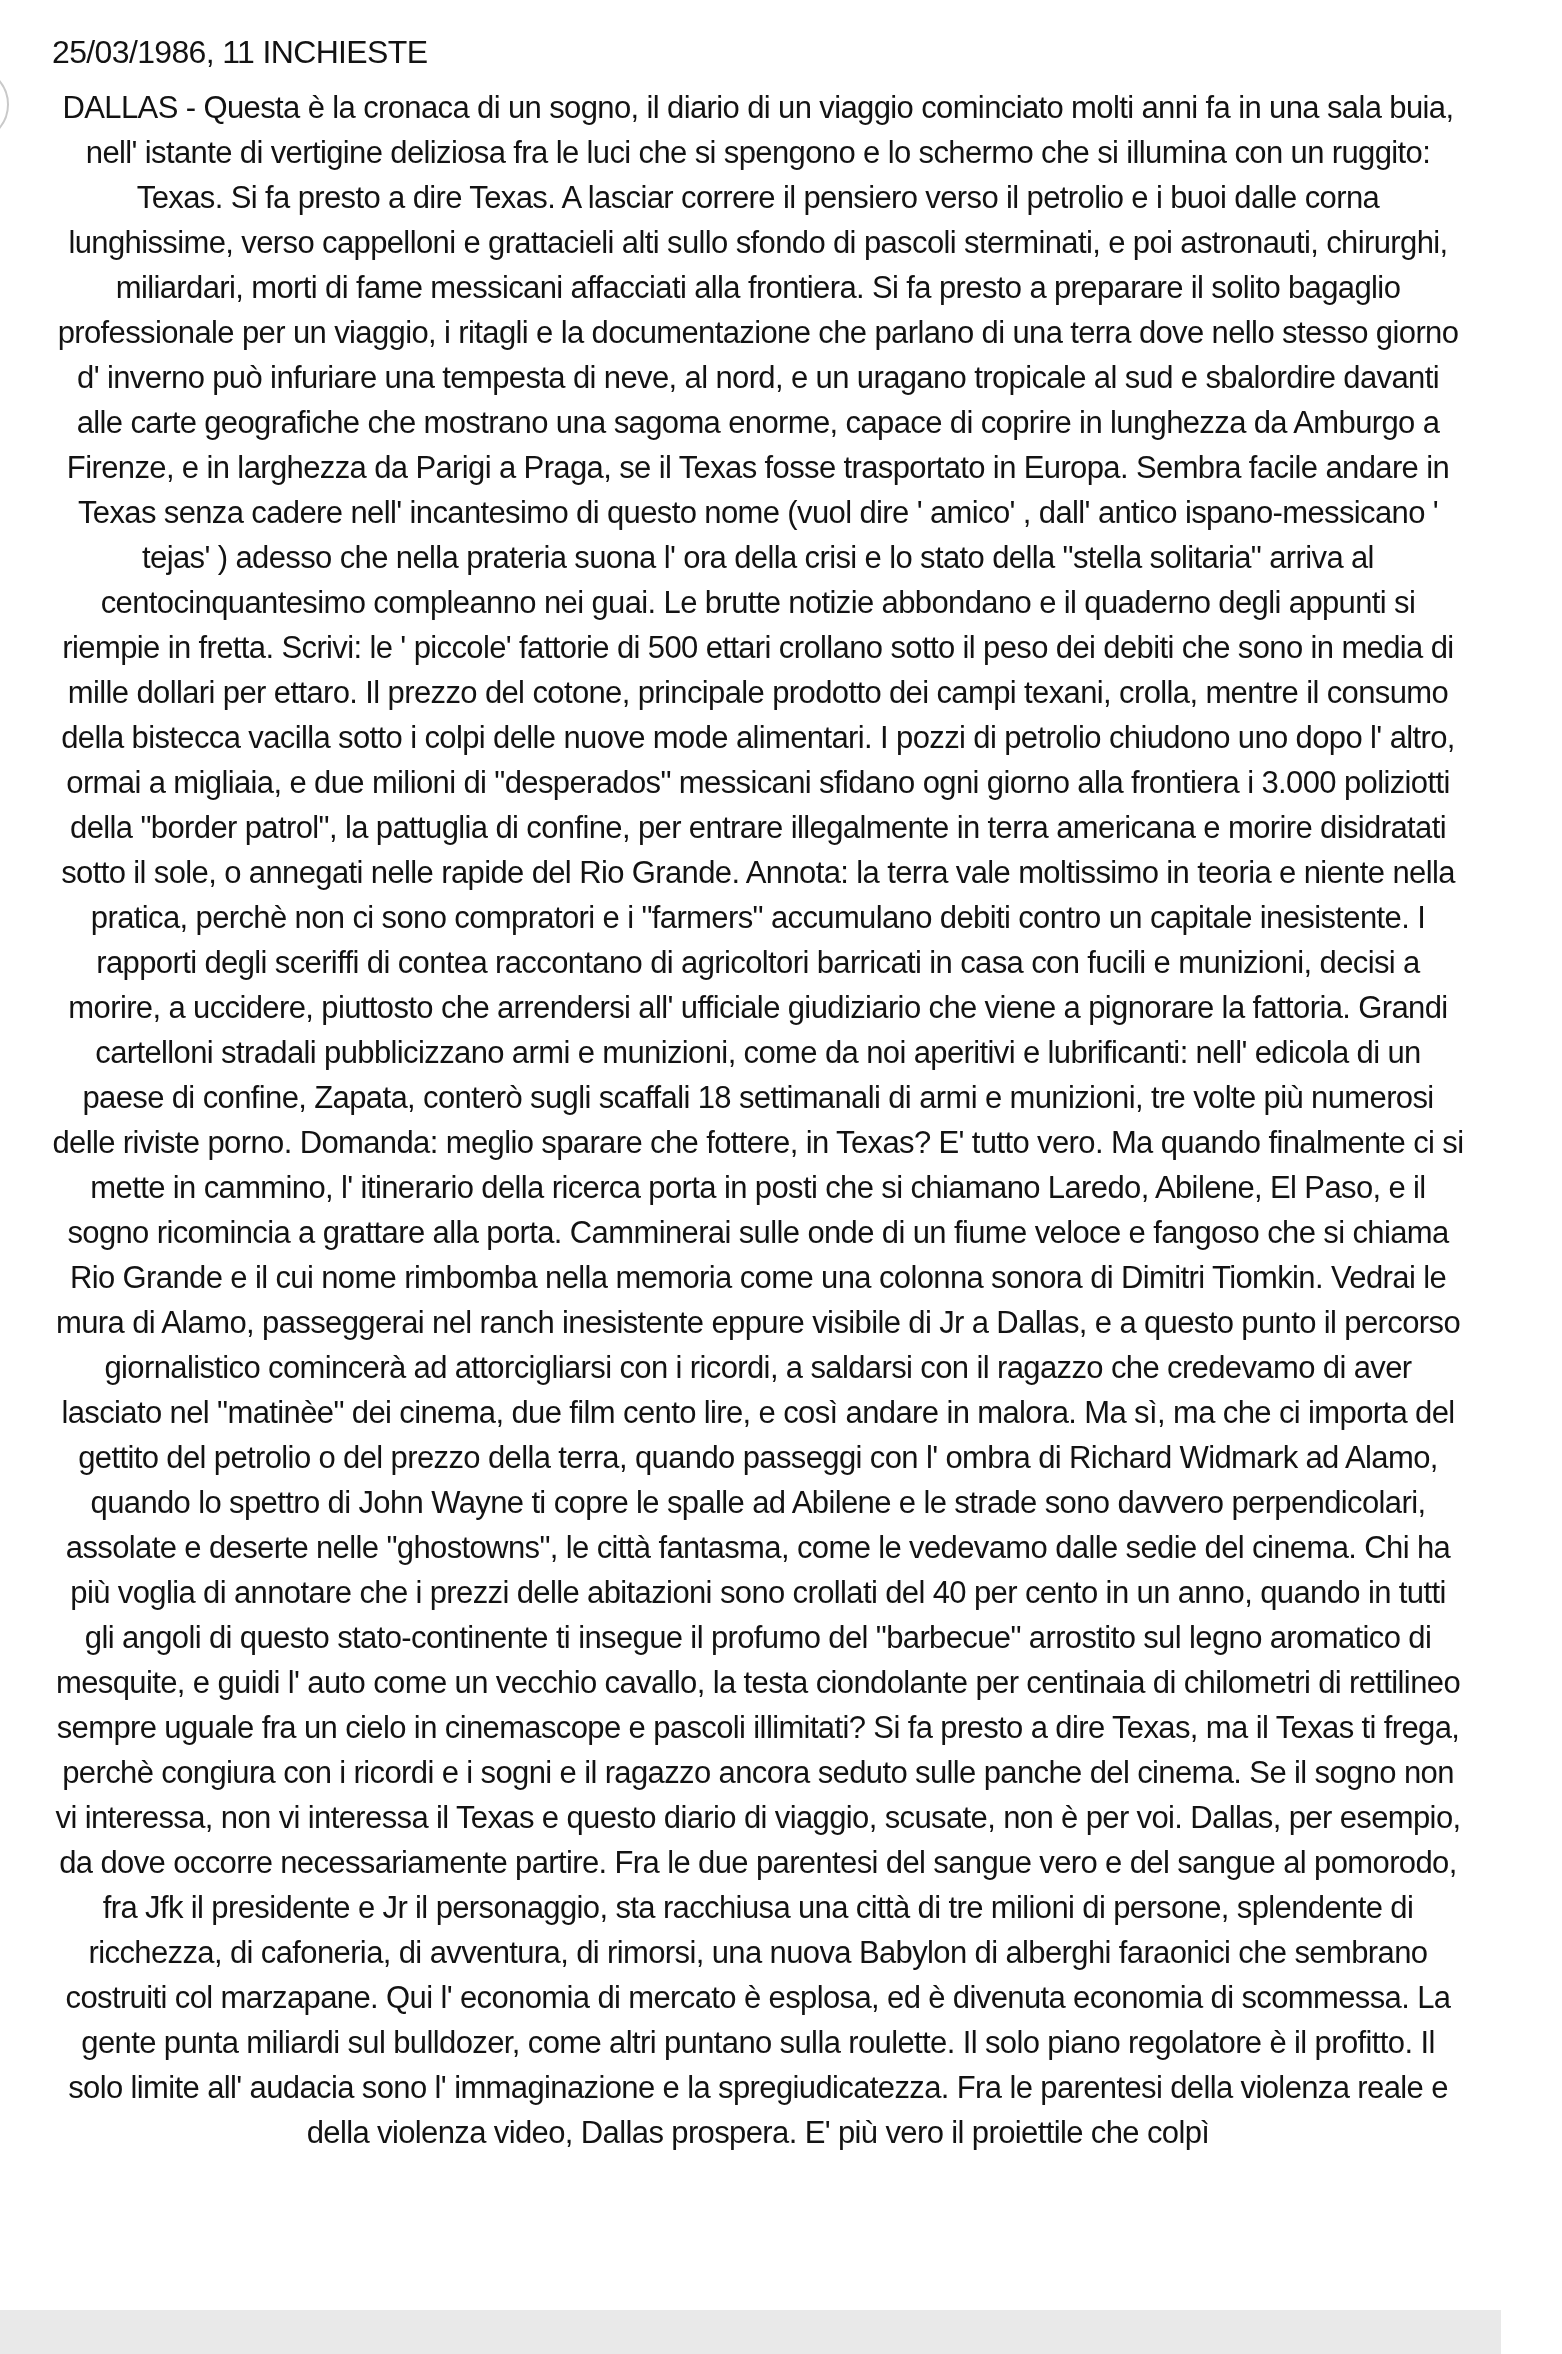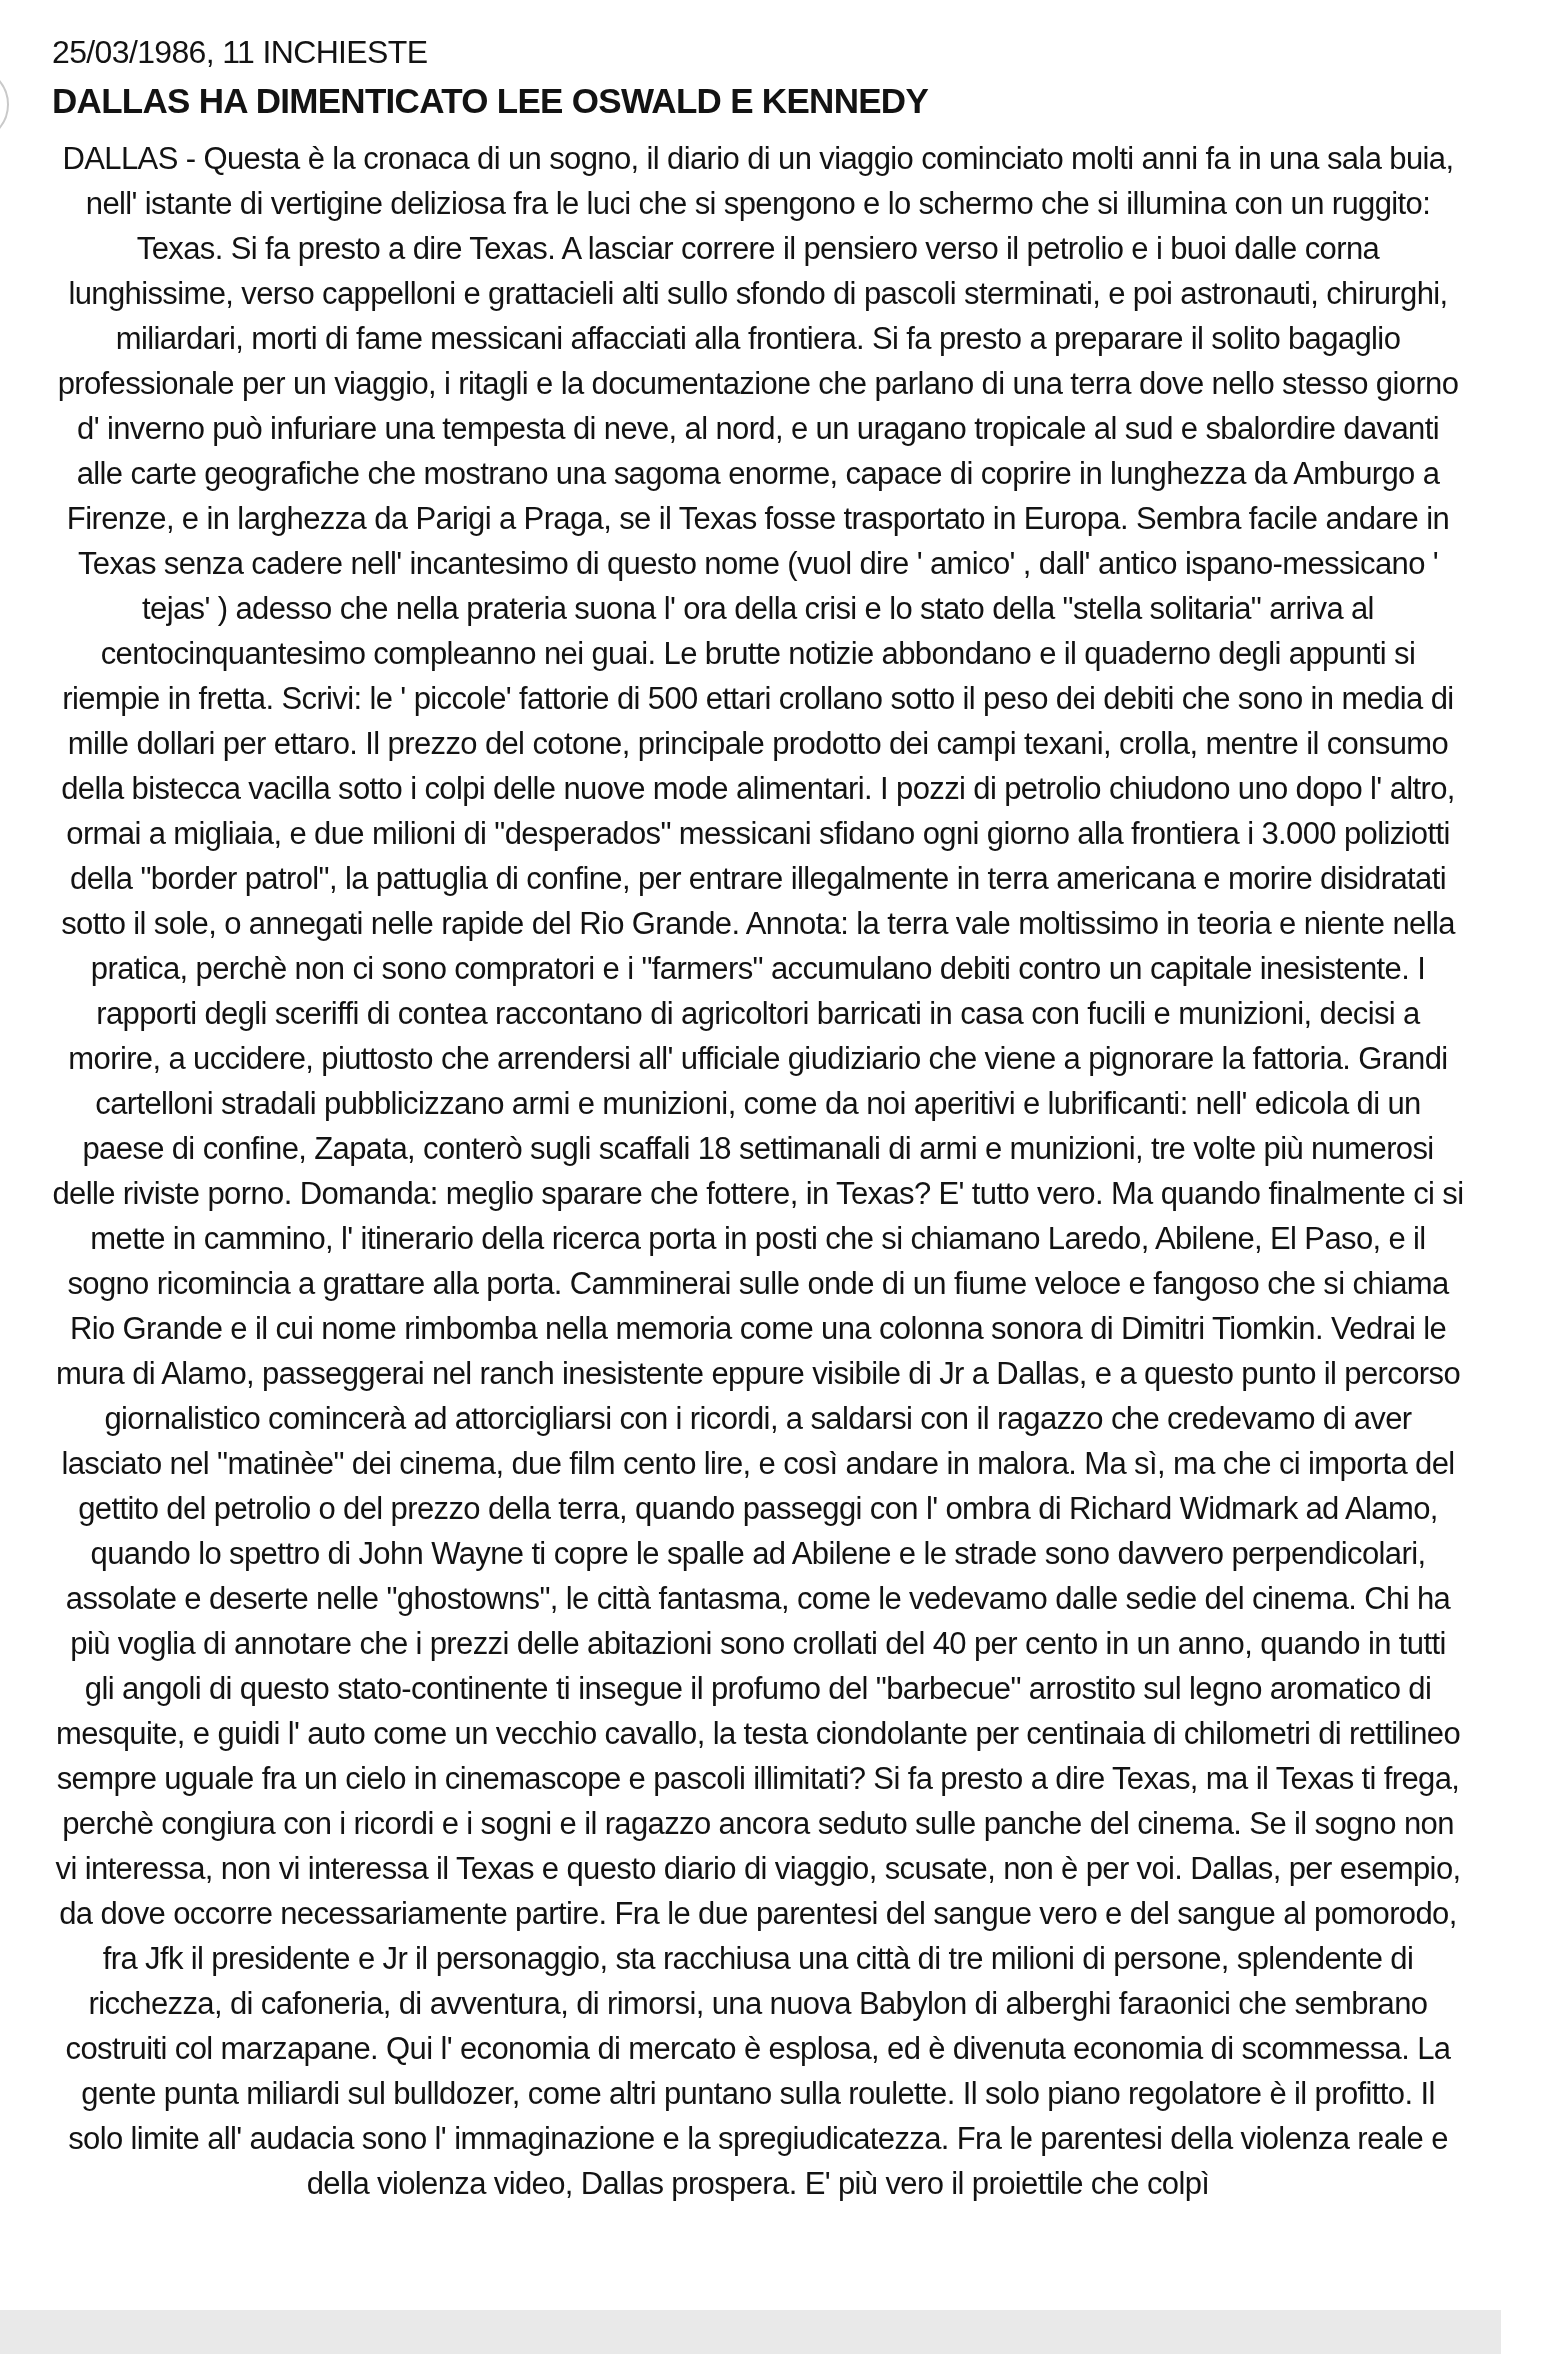--- a/index.html
+++ b/index.html
@@ -67,21 +67,20 @@
 </head>
 <body>
 
 <div class="page">
 
   <div class="edge-circle"></div>
 
   <div class="content">
     <header>
       <div class="dateline">25/03/1986, 11 INCHIESTE</div>
-      <h1 class="title">DALLAS HA DIMENTICATO LEE OSWALD E KENNEDY</h1>
     </header>
 
     <p class="body-text">DALLAS - Questa è la cronaca di un sogno, il diario di un viaggio cominciato molti anni fa in una sala buia, nell' istante di vertigine deliziosa fra le luci che si spengono e lo schermo che si illumina con un ruggito: Texas. Si fa presto a dire Texas. A lasciar correre il pensiero verso il petrolio e i buoi dalle corna lunghissime, verso cappelloni e grattacieli alti sullo sfondo di pascoli sterminati, e poi astronauti, chirurghi, miliardari, morti di fame messicani affacciati alla frontiera. Si fa presto a preparare il solito bagaglio professionale per un viaggio, i ritagli e la documentazione che parlano di una terra dove nello stesso giorno d' inverno può infuriare una tempesta di neve, al nord, e un uragano tropicale al sud e sbalordire davanti alle carte geografiche che mostrano una sagoma enorme, capace di coprire in lunghezza da Amburgo a Firenze, e in larghezza da Parigi a Praga, se il Texas fosse trasportato in Europa. Sembra facile andare in Texas senza cadere nell' incantesimo di questo nome (vuol dire ' amico' , dall' antico ispano-messicano ' tejas' ) adesso che nella prateria suona l' ora della crisi e lo stato della "stella solitaria" arriva al centocinquantesimo compleanno nei guai. Le brutte notizie abbondano e il quaderno degli appunti si riempie in fretta. Scrivi: le ' piccole' fattorie di 500 ettari crollano sotto il peso dei debiti che sono in media di mille dollari per ettaro. Il prezzo del cotone, principale prodotto dei campi texani, crolla, mentre il consumo della bistecca vacilla sotto i colpi delle nuove mode alimentari. I pozzi di petrolio chiudono uno dopo l' altro, ormai a migliaia, e due milioni di "desperados" messicani sfidano ogni giorno alla frontiera i 3.000 poliziotti della "border patrol", la pattuglia di confine, per entrare illegalmente in terra americana e morire disidratati sotto il sole, o annegati nelle rapide del Rio Grande. Annota: la terra vale moltissimo in teoria e niente nella pratica, perchè non ci sono compratori e i "farmers" accumulano debiti contro un capitale inesistente. I rapporti degli sceriffi di contea raccontano di agricoltori barricati in casa con fucili e munizioni, decisi a morire, a uccidere, piuttosto che arrendersi all' ufficiale giudiziario che viene a pignorare la fattoria. Grandi cartelloni stradali pubblicizzano armi e munizioni, come da noi aperitivi e lubrificanti: nell' edicola di un paese di confine, Zapata, conterò sugli scaffali 18 settimanali di armi e munizioni, tre volte più numerosi delle riviste porno. Domanda: meglio sparare che fottere, in Texas? E' tutto vero. Ma quando finalmente ci si mette in cammino, l' itinerario della ricerca porta in posti che si chiamano Laredo, Abilene, El Paso, e il sogno ricomincia a grattare alla porta. Camminerai sulle onde di un fiume veloce e fangoso che si chiama Rio Grande e il cui nome rimbomba nella memoria come una colonna sonora di Dimitri Tiomkin. Vedrai le mura di Alamo, passeggerai nel ranch inesistente eppure visibile di Jr a Dallas, e a questo punto il percorso giornalistico comincerà ad attorcigliarsi con i ricordi, a saldarsi con il ragazzo che credevamo di aver lasciato nel "matinèe" dei cinema, due film cento lire, e così andare in malora. Ma sì, ma che ci importa del gettito del petrolio o del prezzo della terra, quando passeggi con l' ombra di Richard Widmark ad Alamo, quando lo spettro di John Wayne ti copre le spalle ad Abilene e le strade sono davvero perpendicolari, assolate e deserte nelle "ghostowns", le città fantasma, come le vedevamo dalle sedie del cinema. Chi ha più voglia di annotare che i prezzi delle abitazioni sono crollati del 40 per cento in un anno, quando in tutti gli angoli di questo stato-continente ti insegue il profumo del "barbecue" arrostito sul legno aromatico di mesquite, e guidi l' auto come un vecchio cavallo, la testa ciondolante per centinaia di chilometri di rettilineo sempre uguale fra un cielo in cinemascope e pascoli illimitati? Si fa presto a dire Texas, ma il Texas ti frega, perchè congiura con i ricordi e i sogni e il ragazzo ancora seduto sulle panche del cinema. Se il sogno non vi interessa, non vi interessa il Texas e questo diario di viaggio, scusate, non è per voi. Dallas, per esempio, da dove occorre necessariamente partire. Fra le due parentesi del sangue vero e del sangue al pomorodo, fra Jfk il presidente e Jr il personaggio, sta racchiusa una città di tre milioni di persone, splendente di ricchezza, di cafoneria, di avventura, di rimorsi, una nuova Babylon di alberghi faraonici che sembrano costruiti col marzapane. Qui l' economia di mercato è esplosa, ed è divenuta economia di scommessa. La gente punta miliardi sul bulldozer, come altri puntano sulla roulette. Il solo piano regolatore è il profitto. Il solo limite all' audacia sono l' immaginazione e la spregiudicatezza. Fra le parentesi della violenza reale e della violenza video, Dallas prospera. E' più vero il proiettile che colpì</p>
   </div>
 
   <footer class="bottom-bar"></footer>
 
 </div>
 
 

